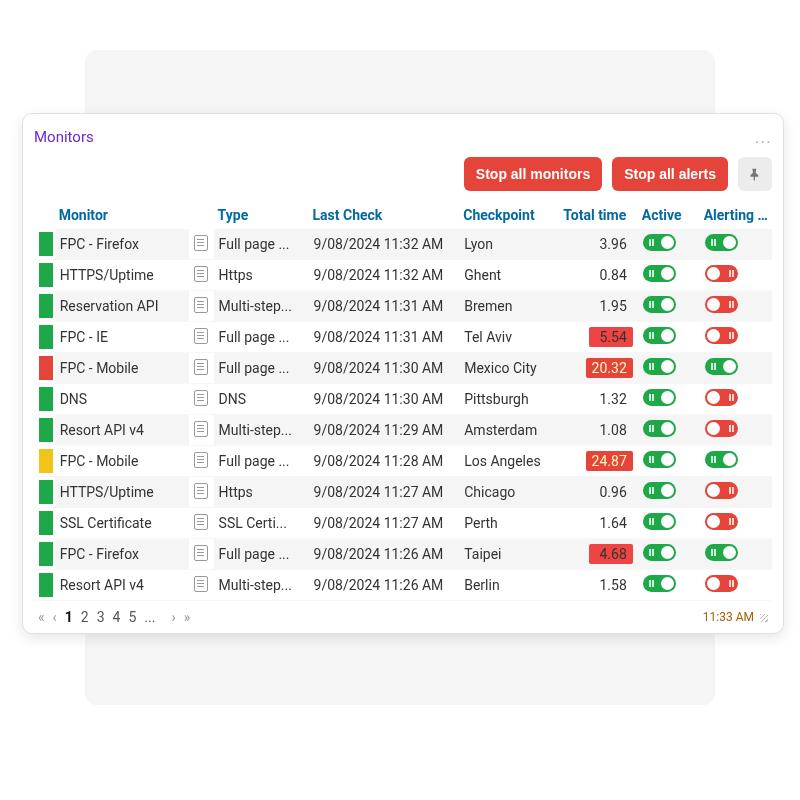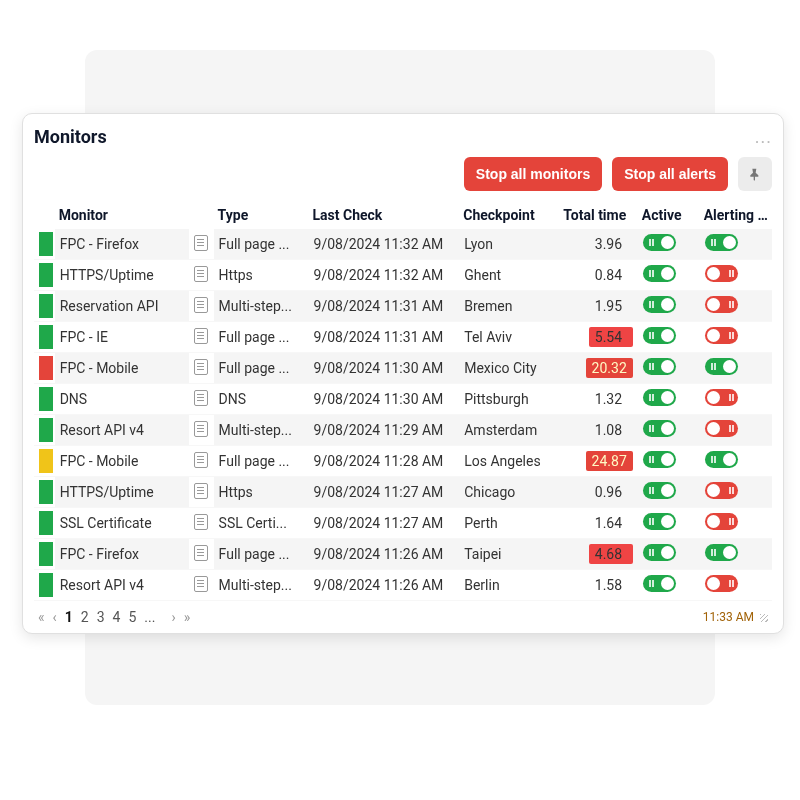--- a/index.html
+++ b/index.html
@@ -31,23 +31,23 @@
     box-shadow: 0 4px 14px rgba(0,0,0,0.10);
     padding: 12px 11px 8px 11px;
   }
   .panel-header {
     display: flex;
     align-items: center;
     justify-content: space-between;
     margin-bottom: 10px;
   }
   .panel-title {
-    font-size: 18px;
-    font-weight: 700;
-    color: #0f172a;
+    font-size: 15px;
+    font-weight: 400;
+    color: #6d28d9;
   }
   .panel-more {
     color: #bbb;
     font-size: 18px;
     cursor: pointer;
     letter-spacing: 1px;
   }
   .panel-actions {
     display: flex;
     justify-content: flex-end;
@@ -78,21 +78,21 @@
   }
   .btn-pin svg { width: 16px; height: 16px; }
 
   table.monitor-table {
     width: 100%;
     border-collapse: collapse;
     table-layout: fixed;
   }
   .monitor-table thead th {
     text-align: left;
-    color: #0f172a;
+    color: #0369a1;
     font-weight: 700;
     font-size: 14px;
     padding: 6px 4px;
     white-space: nowrap;
     overflow: hidden;
     text-overflow: ellipsis;
   }
   .monitor-table thead th.num { text-align: left; padding-right: 8px;}
   .monitor-table tbody tr {
     height: 25px;
@@ -125,21 +125,21 @@
   .doc-icon {
     display: inline-block;
     width: 14px; height: 16px;
     border: 1.5px solid #999;
     border-radius: 2px;
     position: relative;
   }
   .doc-icon::before { content:""; position:absolute; left:2px; top:3px; width:7px; height:1.5px; background:#999; box-shadow: 0 3px 0 #999, 0 6px 0 #999; }
 
   td.total-cell { text-align: right; padding-right: 10px; }
-  .time-badge { display:inline-block; min-width:44px; text-align:left; padding: 2px 6px; border-radius:2px; }
+  .time-badge { display:inline-block; min-width:44px; text-align:right; padding: 2px 6px; border-radius:2px; }
   .tt-warn { background: #ef4444; }
   .tt-crit { background: #e4443a; color: #fef9c3; }
 
   td.toggle-cell { text-align: left; padding-left: 6px; }
   .toggle {
     display: inline-block;
     width: 33px; height: 17px;
     border-radius: 9px;
     position: relative;
   }

